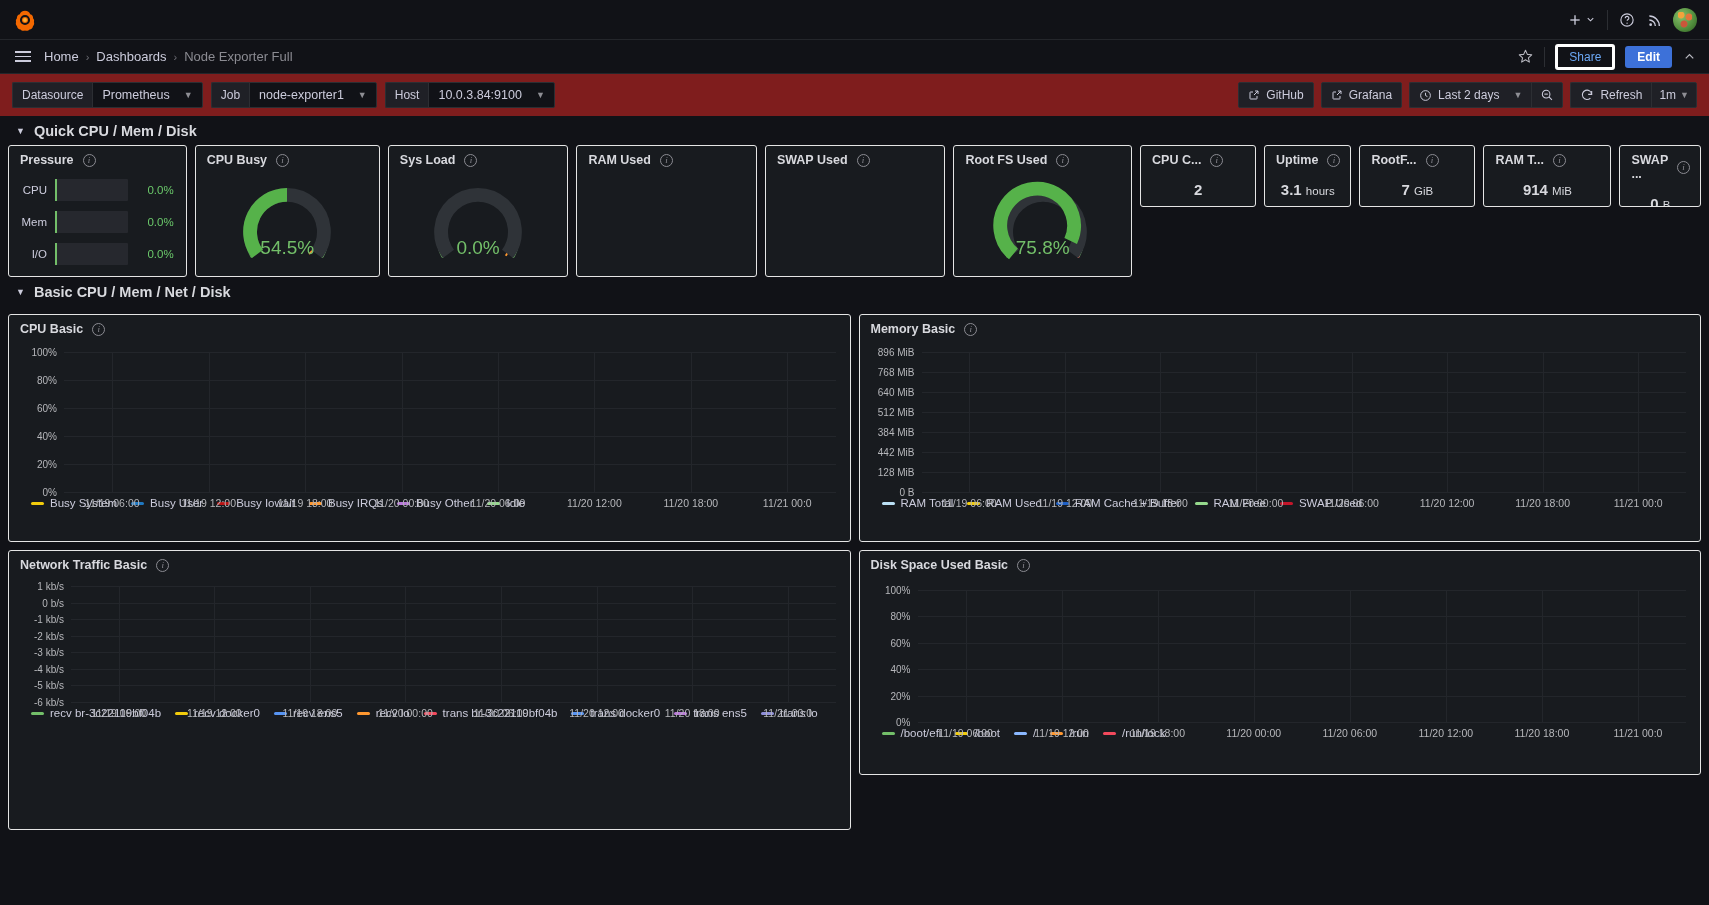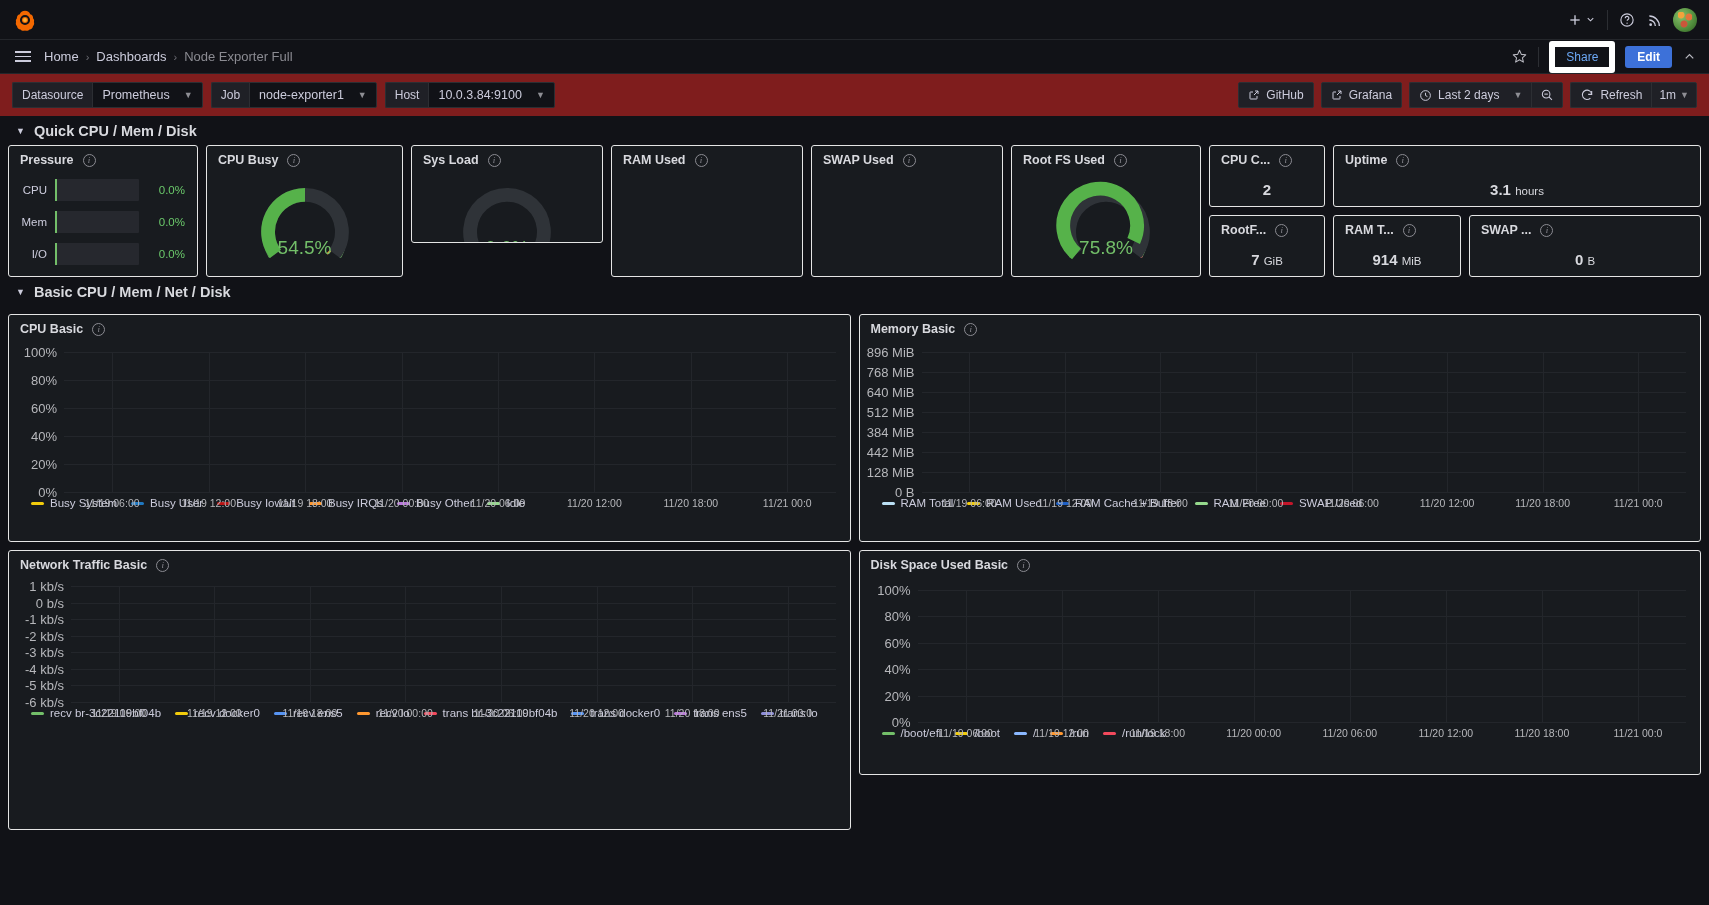--- a/index.html
+++ b/index.html
@@ -54,21 +54,21 @@
     border-bottom: 1px solid #24262b;
   }
   .hamburger { display:flex; flex-direction:column; gap:3px; cursor:pointer; padding:3px; }
   .hamburger span { display:block; width:16px; height:1.6px; background:#ccccdc; }
   .crumbs { display:flex; align-items:center; gap:7px; font-size:13px; }
   .crumbs a { color:#ccccdc; text-decoration:none; }
   .crumbs .sep { color:#6e6e75; font-size:11px; }
   .crumbs .cur { color:#8b8b92; }
   .crumb-right { margin-left:auto; display:flex; align-items:center; gap:10px; }
   .btn-share {
-    font-size:12px; color:#6ca8f5; border:6px solid #ffffff; background:transparent;
+    font-size:12px; color:#6ca8f5; border:3px solid #ffffff; background:transparent;
     border-radius:3px; padding:3px 11px; cursor:pointer; font-family:inherit;
   }
   .btn-edit {
     font-size:12px; color:#fff; background:#3d71d9; border:none;
     border-radius:3px; padding:4px 12px; cursor:pointer; font-weight:600; font-family:inherit;
   }
   .star-ic, .chev-up { color:#b9b9c1; cursor:pointer; display:flex; }
 
   
   .varbar {
@@ -147,21 +147,21 @@
 
   
   .statval { text-align:center; font-size:15px; color:#d8d9de; font-weight:600; padding: 12px 0 0; }
   .statval .unit { font-size:11.5px; font-weight:400; color:#d8d9de; }
 
   
   .tsrow { display:flex; gap:8px; padding: 8px 8px 0; }
   .ts-plot { position:relative; }
   .ts-ylab {
     position:absolute; right:100%; transform:translateY(-50%);
-    font-size:13px; color:#b6b7bb; white-space:nowrap; padding-right:7px;
+    font-size:10px; color:#b6b7bb; white-space:nowrap; padding-right:7px;
   }
   .ts-xlab {
     position:absolute; top:100%; transform:translateX(-50%);
     font-size:10.5px; color:#b6b7bb; white-space:nowrap; padding-top:5px;
   }
   .grid-h { position:absolute; left:0; right:0; height:1px; background:#23262b; }
   .grid-v { position:absolute; top:0; bottom:0; width:1px; background:#23262b; }
   .legend {
     display:flex; flex-wrap:wrap; gap: 5px 14px; padding: 5px 0 0 22px;
     font-size:11.5px; color:#ccccdc;
@@ -354,21 +354,21 @@
           <path d="M24 96 A44 44 0 1 1 100 96" fill="none" stroke="#73bf69" stroke-width="2"></path>
           <path d="M86 92 A40 40 0 0 0 100 60" fill="none" stroke="#ff9830" stroke-width="2"></path>
           <path d="M30 92 A40 40 0 1 1 94 92" fill="none" stroke="#2f3338" stroke-width="15"></path>
           <path d="M30 92 A40 40 0 0 1 62 28" fill="none" stroke="#56b24a" stroke-width="15"></path>
         </svg>
         <div class="gval">54.5%</div>
       </div>
     </div>
   </div>
 
-  <div class="panel" style="width:192px;height:98px">
+  <div class="panel" style="width:192px;height:132px">
     <div class="ptitle">
       <span>Sys Load</span>
       <span class="infoic">i</span>
     </div>
     <div class="gauge-body">
       <div class="gauge">
         <svg width="124" height="96" viewBox="0 0 124 104">
           <path d="M24 96 A44 44 0 1 1 100 96" fill="none" stroke="#73bf69" stroke-width="2"></path>
           <path d="M92 94 A44 44 0 0 0 100 70" fill="none" stroke="#ff9830" stroke-width="2"></path>
           <path d="M30 92 A40 40 0 1 1 94 92" fill="none" stroke="#2f3338" stroke-width="15"></path>
@@ -404,21 +404,21 @@
           <path d="M96 86 A44 44 0 0 0 100 62" fill="none" stroke="#ff9830" stroke-width="2"></path>
           <path d="M100 70 A44 44 0 0 1 100 96" fill="none" stroke="#f2495c" stroke-width="2"></path>
           <path d="M30 92 A40 40 0 1 1 94 92" fill="none" stroke="#2f3338" stroke-width="15"></path>
           <path d="M30 92 A40 40 0 1 1 92 78" fill="none" stroke="#56b24a" stroke-width="15"></path>
         </svg>
         <div class="gval">75.8%</div>
       </div>
     </div>
   </div>
 
-  <div style="display:flex;flex-direction:column;gap:8px;flex:1">
+  <div style="display:flex;gap:8px;flex:1">
     <div style="display:flex;gap:8px;height:62px">
       <div class="panel" style="width:116px">
         <div class="ptitle">
           <span>CPU C...</span>
           <span class="infoic">i</span>
         </div>
         <div class="statval">
           <span>2</span>
         </div>
       </div>

